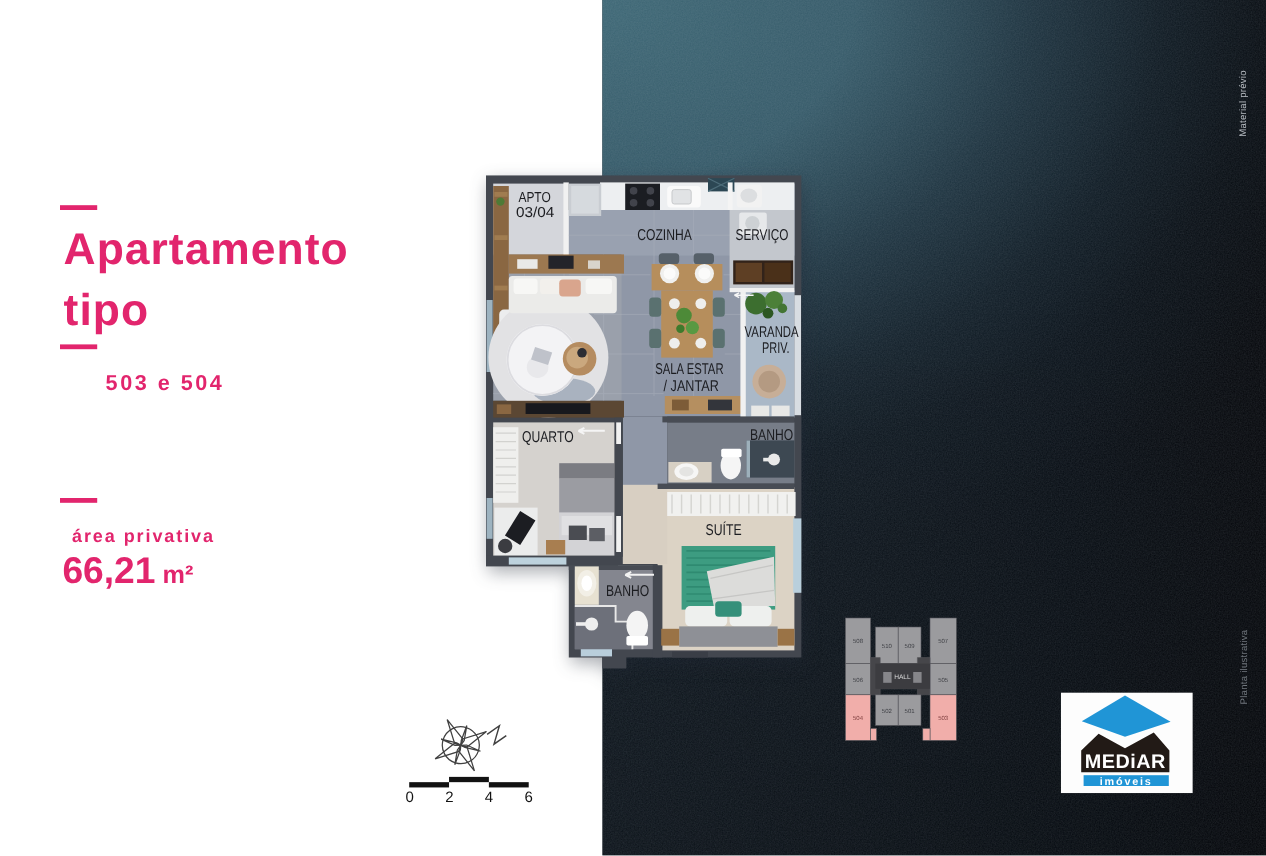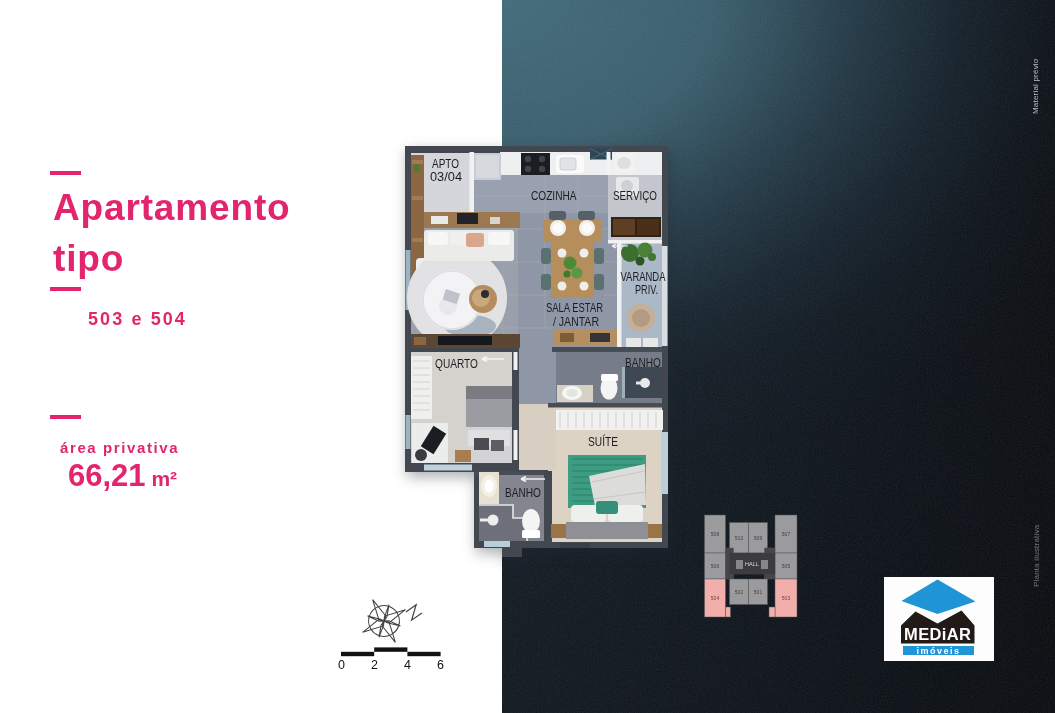--- a/index.html
+++ b/index.html
@@ -41,21 +41,21 @@
 <div class="abs pink" style="left:53px;top:182px;font-size:37px;font-weight:bold;line-height:51px;letter-spacing:0.85px;">Apartamento<br>tipo</div>
 
 <div class="abs" style="left:50px;top:287px;width:31px;height:4px;background:#e2256d;"></div>
 
 <div class="abs pink" style="left:52px;top:309px;font-size:18px;font-weight:bold;letter-spacing:2.1px;margin-left:36px;">503 e 504</div>
 
 <div class="abs" style="left:50px;top:415px;width:31px;height:4px;background:#e2256d;"></div>
 
 <div class="abs pink" style="left:60px;top:439px;font-size:15px;font-weight:bold;letter-spacing:1.6px;">área privativa</div>
 
-<div class="abs pink" style="left:68px;top:458px;font-size:31px;font-weight:bold;text-align:center;">66,21<span style="font-size:21px;font-weight:bold;">&nbsp;m²</span></div>
+<div class="abs pink" style="left:52px;top:458px;font-size:31px;font-weight:bold;text-align:center;">66,21<span style="font-size:21px;font-weight:bold;">&nbsp;m²</span></div>
 
 <svg class="abs" style="left:405px;top:146px;filter:drop-shadow(2px 5px 7px rgba(35,42,55,0.38));" width="263" height="412" viewBox="405 146 263 412">
 <g font-family="Liberation Sans,sans-serif" fill="#1c1d21">
 
 <path d="M405,146 H668 V548 H522 V557 H502 V548 H474 V471.5 H405 Z" fill="#43474f"></path>
 
 <rect x="411" y="153" width="59" height="60" fill="#d4d6db"></rect>
 
 <rect x="411" y="212" width="109" height="122" fill="#9aa0ab"></rect>
 

